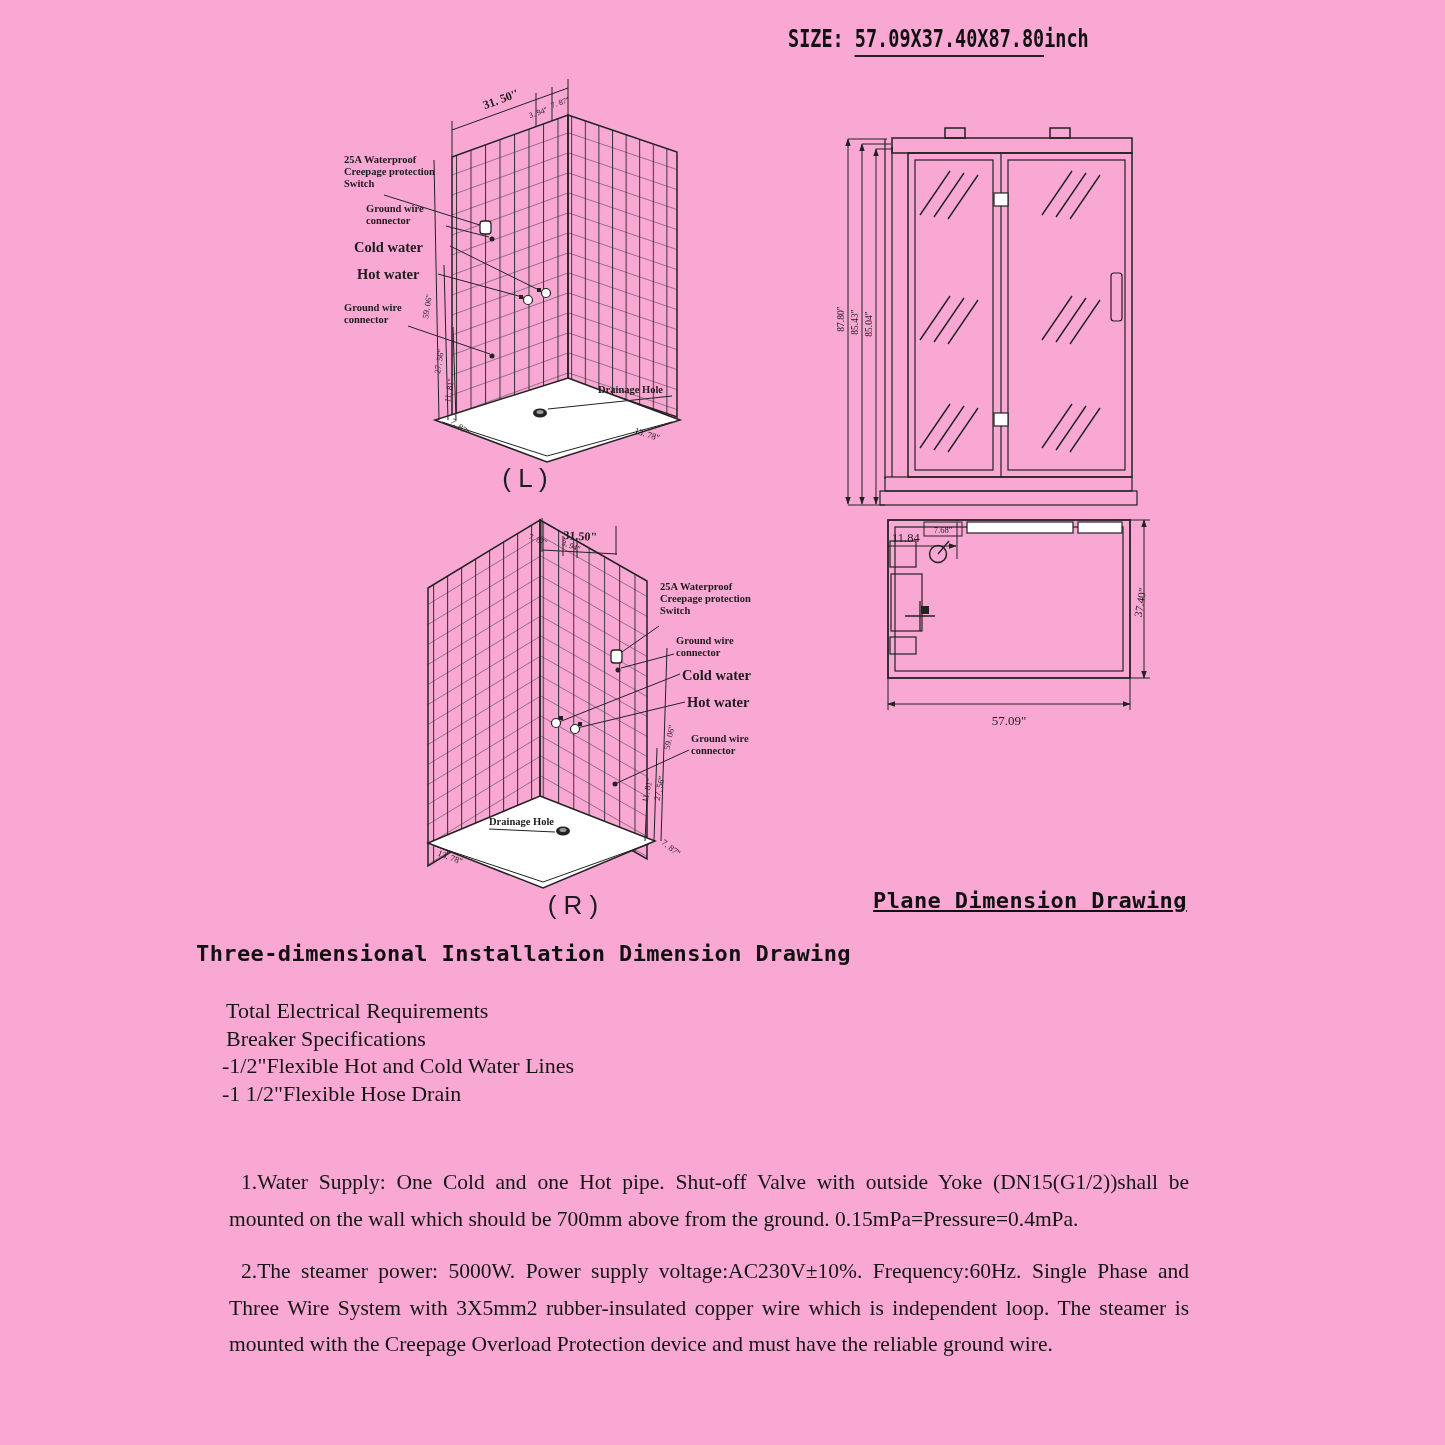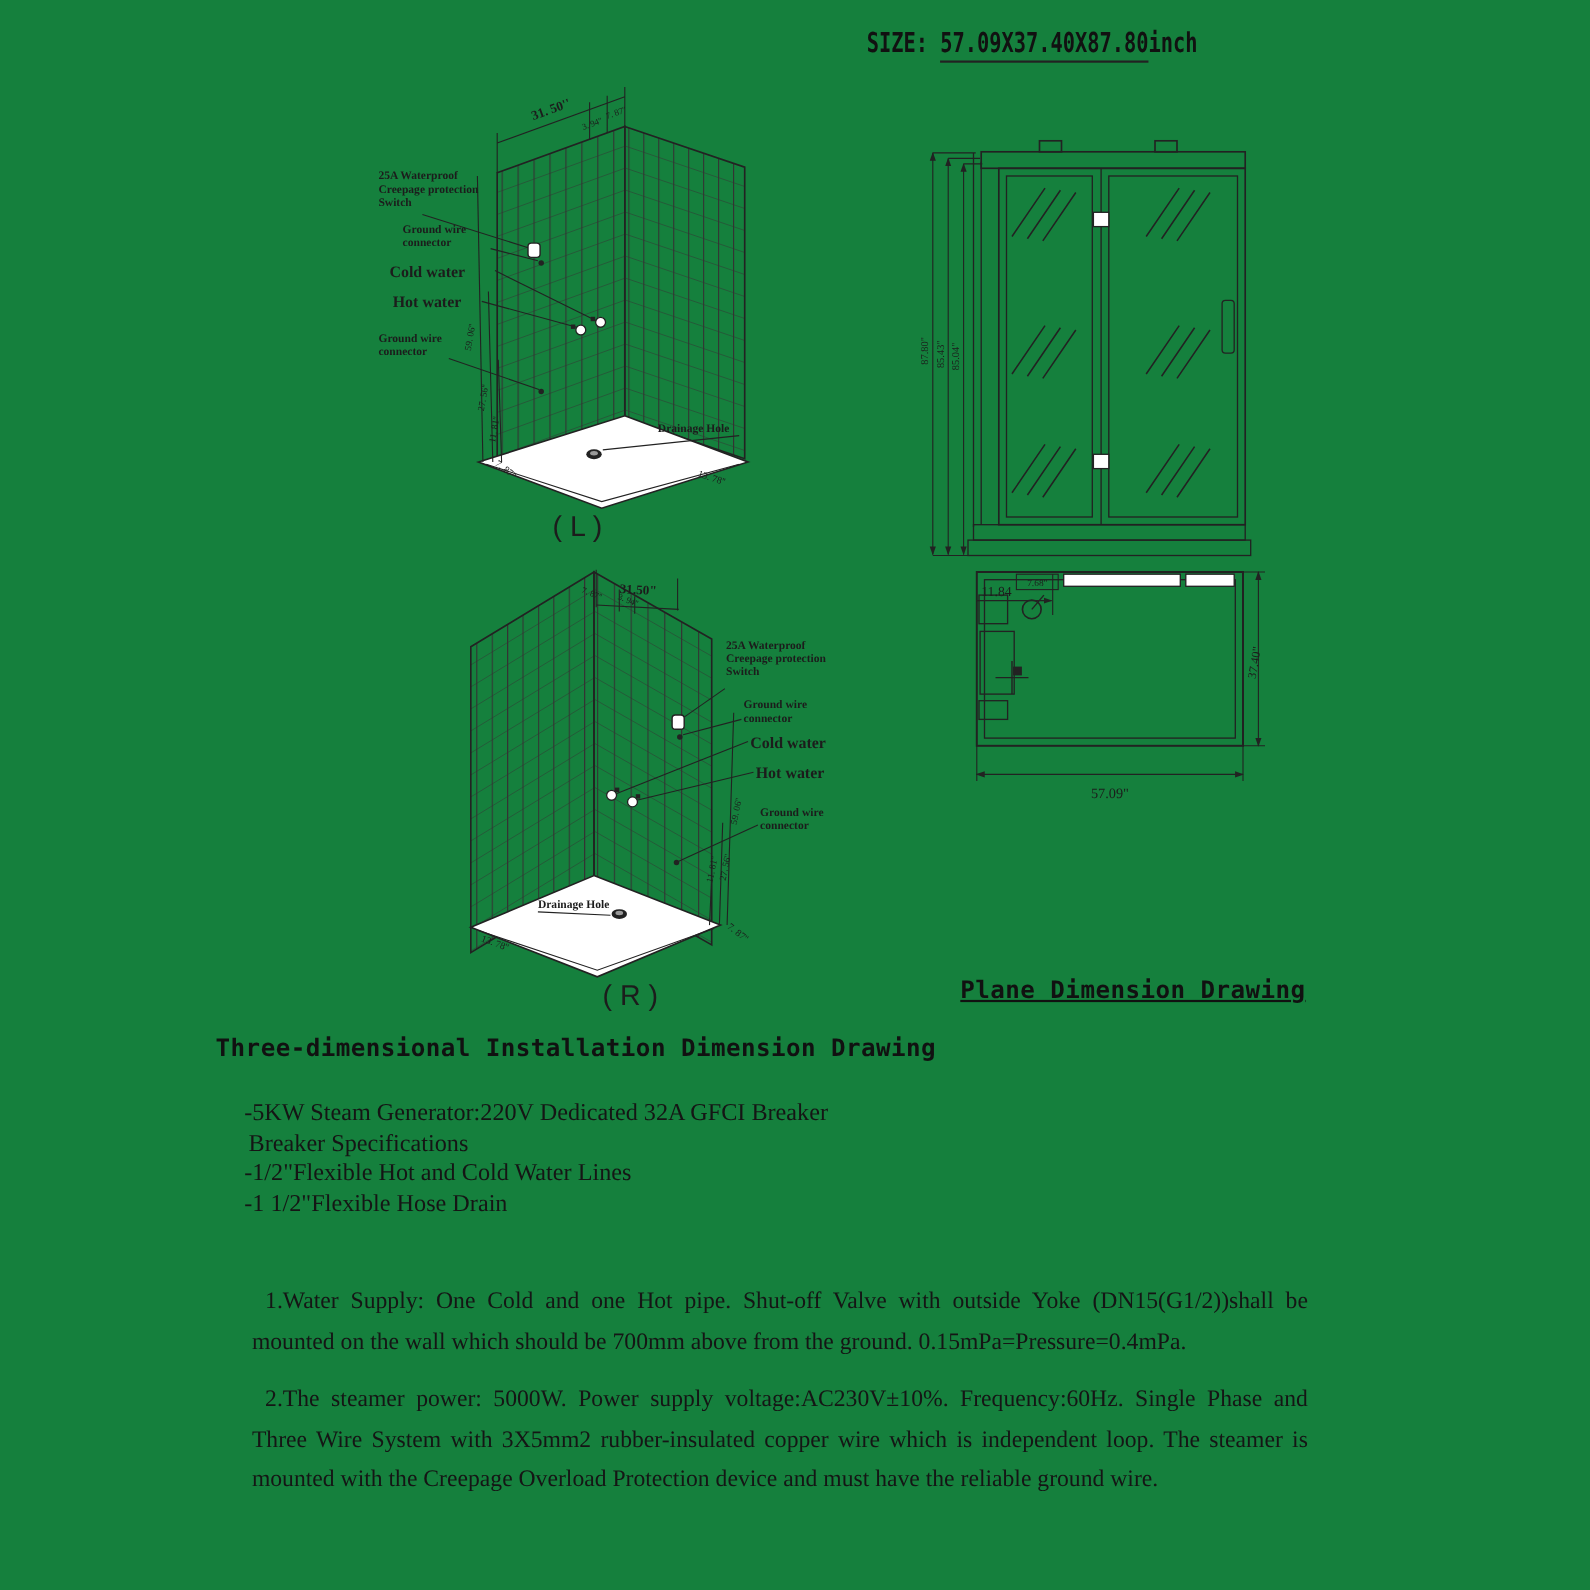--- a/index.html
+++ b/index.html
@@ -1,16 +1,16 @@
 <!DOCTYPE html>
 <html><head>
 <meta charset="utf-8">
 <style>
   html,body{margin:0;padding:0;background:#fff;}
-  .page{position:relative;width:1445px;height:1445px;background:#15803d;overflow:hidden;
+  .page{position:relative;width:1445px;height:1445px;background:#f9a8d4;overflow:hidden;
         color:#1c1c1c;font-family:"Liberation Serif",serif;}
   .abs{position:absolute;}
   svg text{font-family:"Liberation Serif",serif;fill:#1c1c1c;}
   .title{left:788px;top:24px;font-family:"DejaVu Sans Mono",monospace;font-weight:bold;
          font-size:25px;white-space:nowrap;transform:scaleX(0.74);transform-origin:left top;
          letter-spacing:0px;color:#111;}
   .title .underl{border-bottom:2.5px solid #222;padding-bottom:2px;}
   .caption{font-family:"DejaVu Sans Mono",monospace;font-weight:bold;font-size:22px;
            letter-spacing:0.4px;white-space:nowrap;color:#111;}
   .specs{left:222px;top:997px;font-size:22px;line-height:27.5px;color:#151515;}
@@ -238,21 +238,21 @@
       <text x="71" y="20" font-size="8.5" text-anchor="middle">7.68"</text>
       <text x="272" y="90" font-size="11" text-anchor="middle" transform="rotate(-80 272 90)">37.40"</text>
       <text x="137" y="212" font-size="13" text-anchor="middle">57.09"</text>
     </g>
   </svg>
 
   <div class="abs caption" style="left:196px;top:941px;text-align:center;">Three-dimensional Installation Dimension Drawing</div>
   <div class="abs caption" style="left:873px;top:888px;text-decoration:underline;">Plane Dimension Drawing</div>
 
   <div class="abs specs">
-    <div>-5KW Steam Generator:220V Dedicated 32A GFCI Breaker</div>
+    <div style="padding-left:4px;">Total Electrical Requirements</div>
     <div style="padding-left:4px;">Breaker Specifications</div>
     <div>-1/2"Flexible Hot and Cold Water Lines</div>
     <div>-1 1/2"Flexible Hose Drain</div>
   </div>
 
   <div class="abs notes">
     <p>1.Water Supply: One Cold and one Hot pipe. Shut-off Valve with outside Yoke (DN15(G1/2))shall be mounted on the wall which should be 700mm above from the ground. 0.15mPa=Pressure=0.4mPa.</p>
     <p>2.The steamer power: 5000W. Power supply voltage:AC230V±10%. Frequency:60Hz. Single Phase and Three Wire System with 3X5mm2 rubber-insulated copper wire which is independent loop. The steamer is mounted with the Creepage Overload Protection device and must have the reliable ground wire.</p>
   </div>
 

